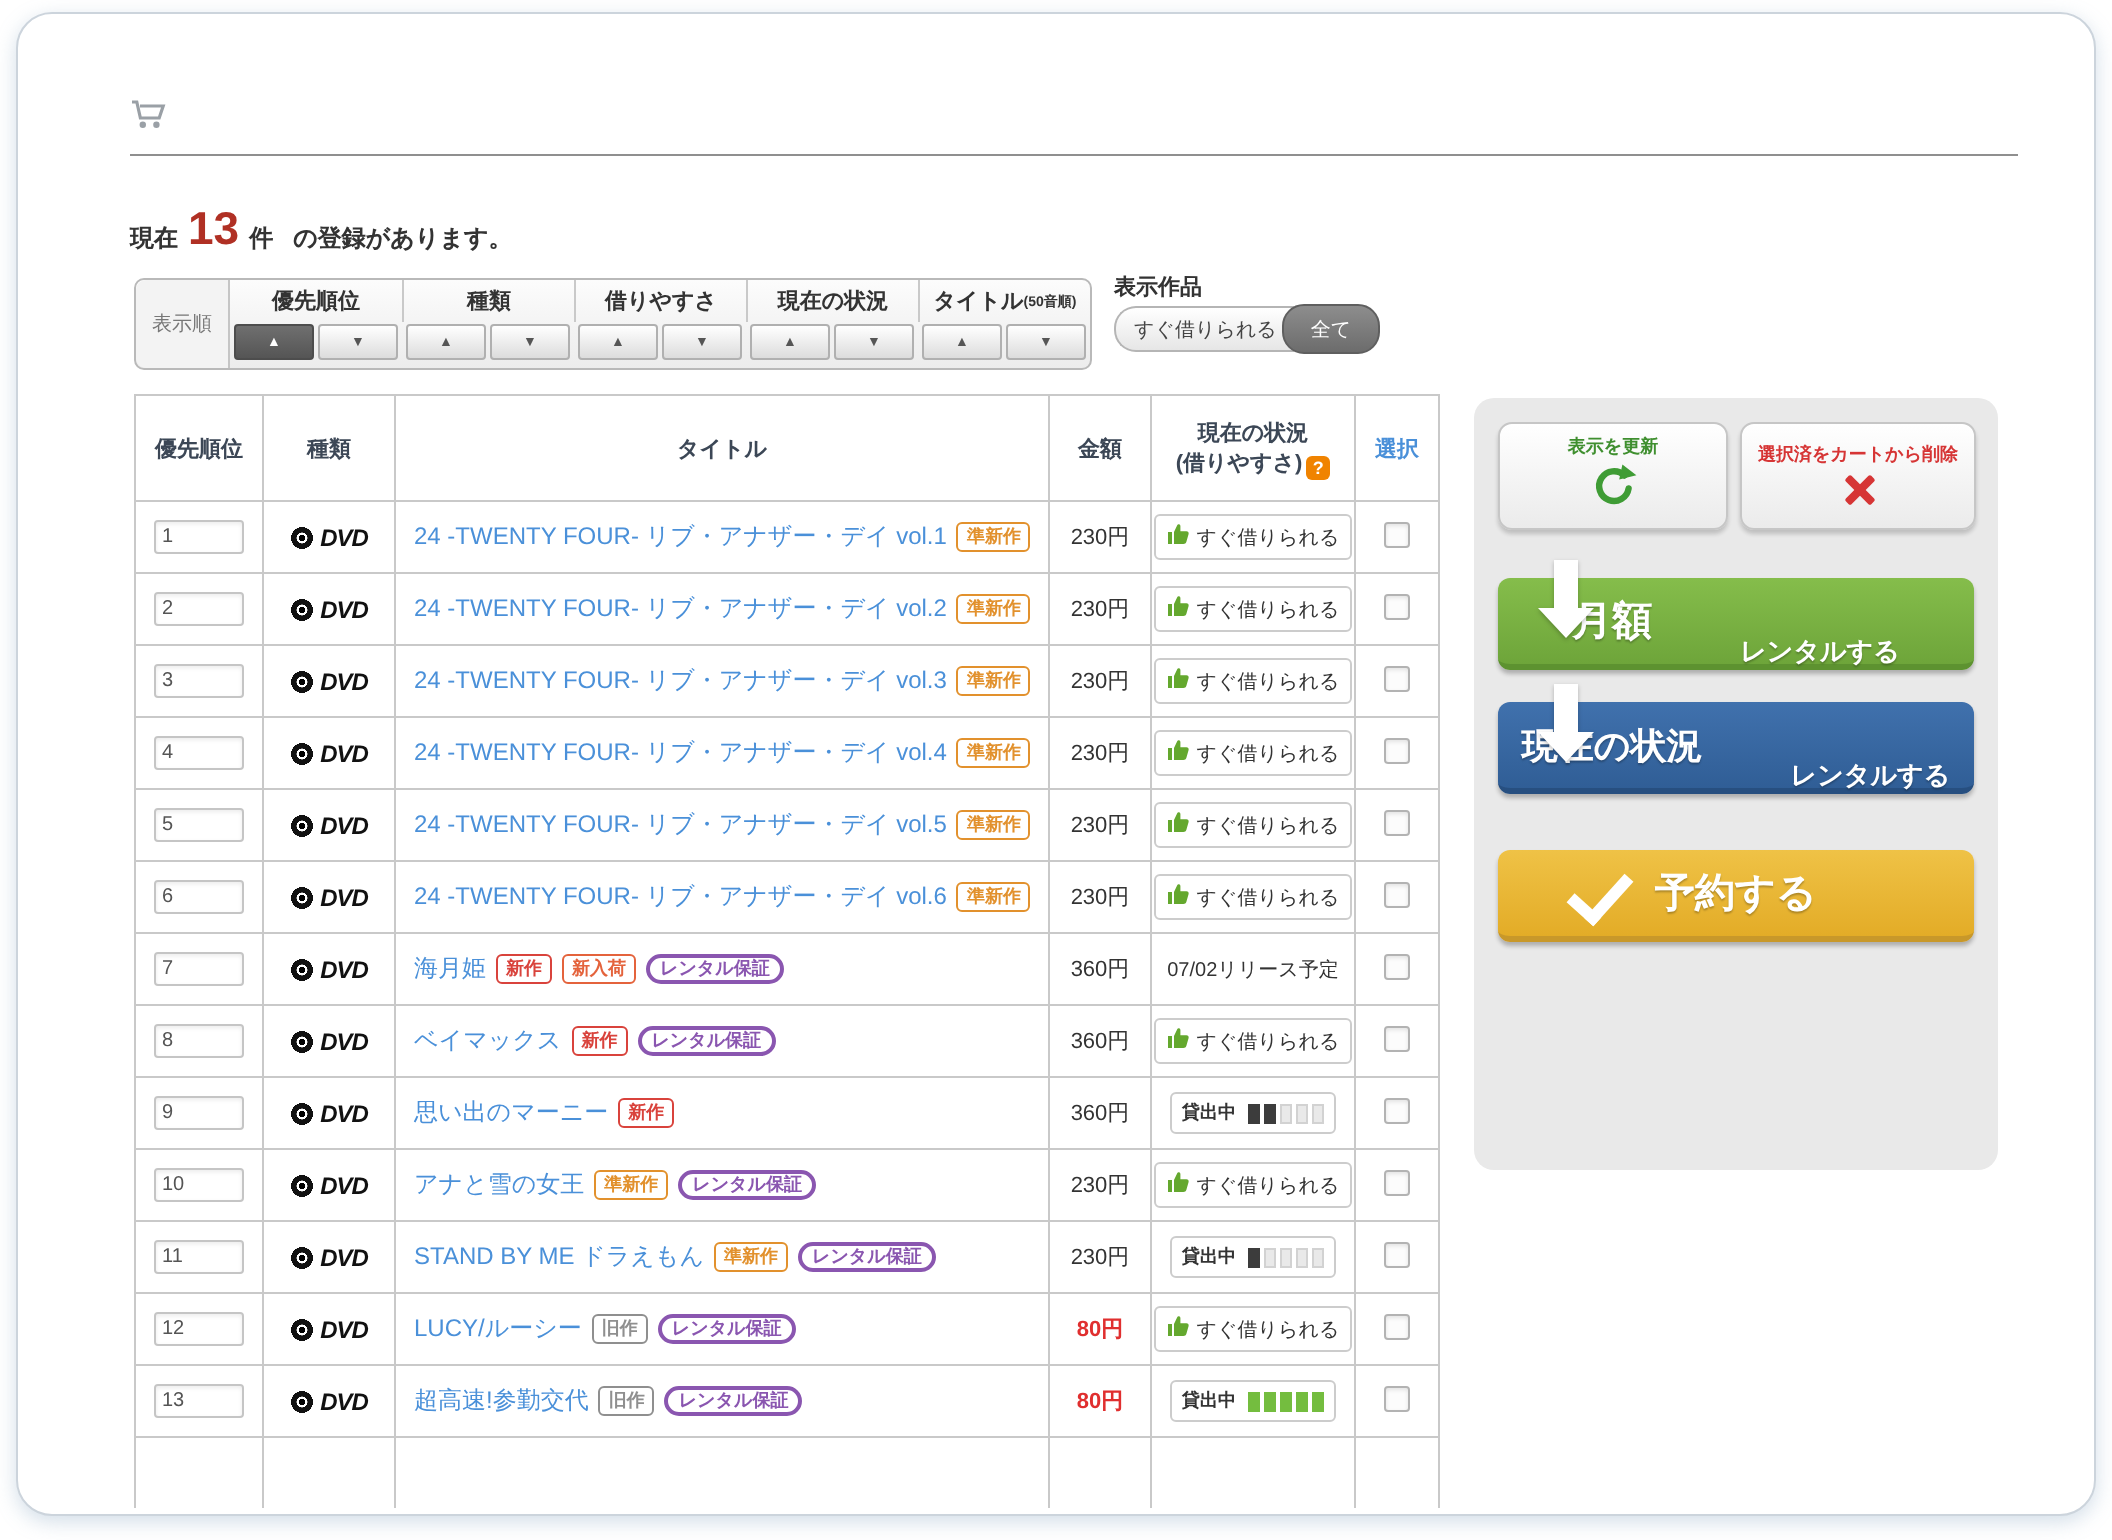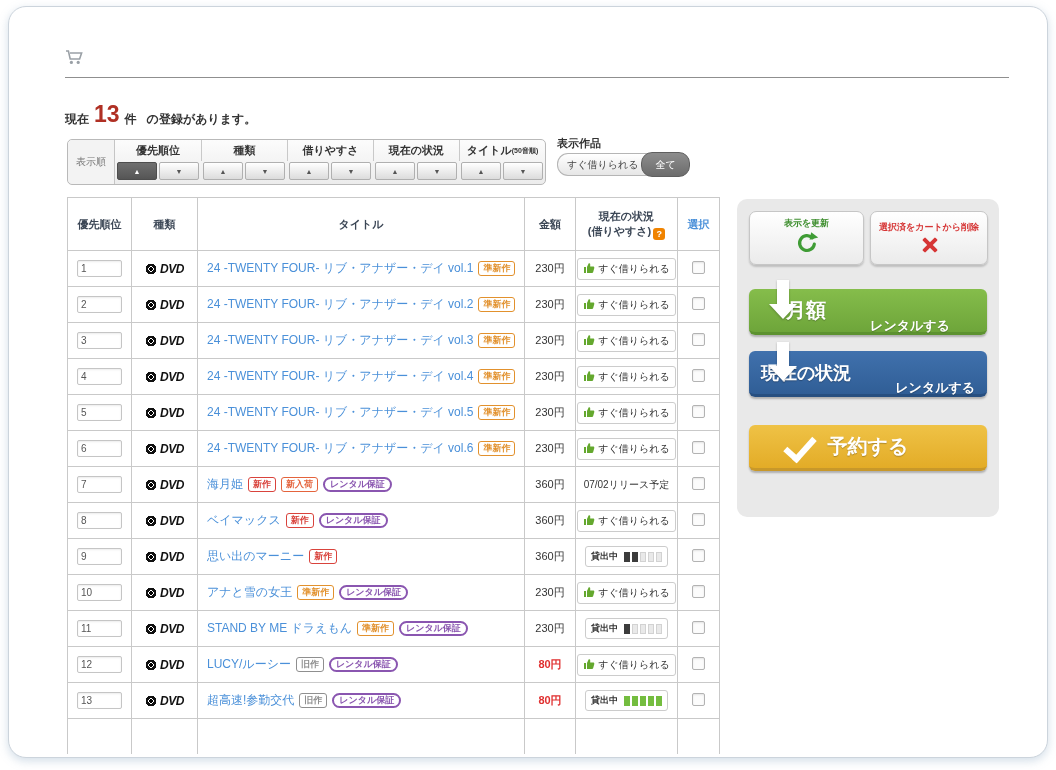--- a/index.html
+++ b/index.html
@@ -61,21 +61,21 @@
   .st-box{display:inline-flex;align-items:center;gap:3px;border:1px solid #ccc;background:#fff;border-radius:3px;
         padding:3px 5px;font-size:10px;color:#333;}
   .st-box .lbl{font-weight:bold;font-size:9px;}
   .gauge{display:inline-flex;gap:2px;margin-left:3px;}
   .gblock{width:6px;height:10px;background:#e9e9e9;border:1px solid #d2d2d2;box-sizing:border-box;}
   .release{font-size:10px;color:#333;}
   .cb{appearance:none;-webkit-appearance:none;width:13px;height:13px;border:1px solid #b3b3b3;background:#fcfcfc;
         border-radius:2px;box-shadow:inset 0 1px 2px rgba(0,0,0,.1);margin:0;cursor:pointer;}
   tr.stub td{height:5px;border-bottom:none;}
   
-  .panel{position:absolute;left:728px;top:192px;width:262px;height:318px;background:#e9e9e9;border-radius:10px;}
+  .panel{position:absolute;left:728px;top:192px;width:262px;height:386px;background:#e9e9e9;border-radius:10px;}
   .btn-small{position:absolute;top:12px;height:54px;background:linear-gradient(#fff,#ebebeb);border:1px solid #c6c6c6;
         border-radius:7px;box-shadow:0 2px 2px rgba(0,0,0,.18);display:flex;flex-direction:column;align-items:center;
         justify-content:center;gap:1px;cursor:pointer;box-sizing:border-box;}
   .btn-refresh{left:12px;width:115px;}
   .btn-refresh .t{font-size:9px;font-weight:bold;color:#3f8f2f;}
   .btn-delete{left:133px;width:118px;}
   .btn-delete .t{font-size:9px;font-weight:bold;color:#d63535;}
   .xmark{width:20px;height:20px;position:relative;}
   .xmark::before,.xmark::after{content:"";position:absolute;left:9px;top:1px;width:4px;height:18px;background:#d63535;border-radius:1px;}
   .xmark::before{transform:rotate(45deg);}

